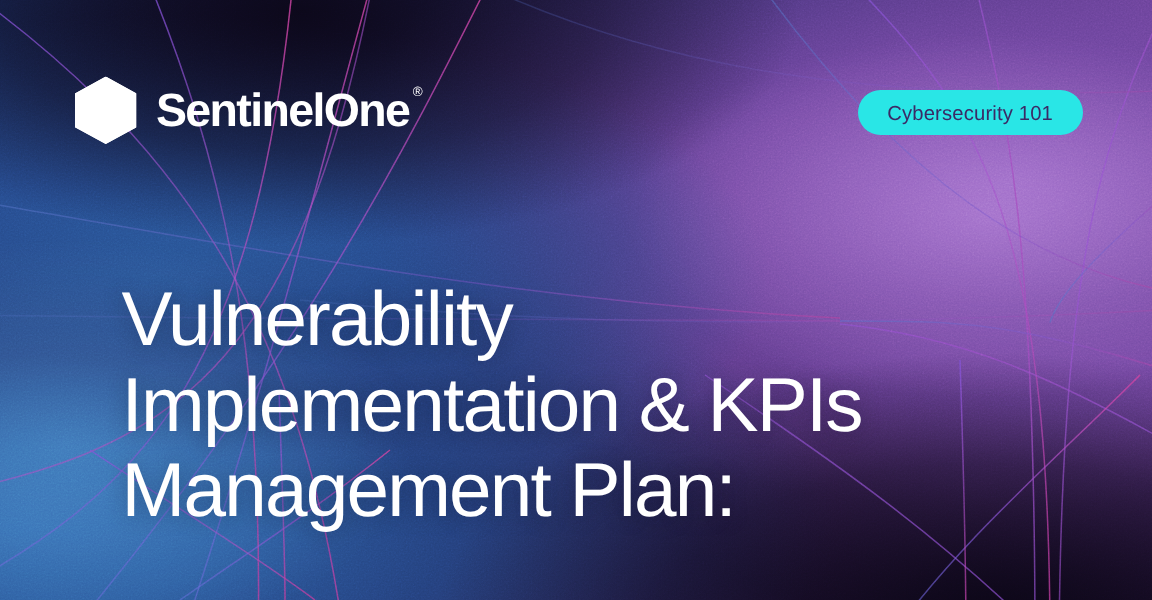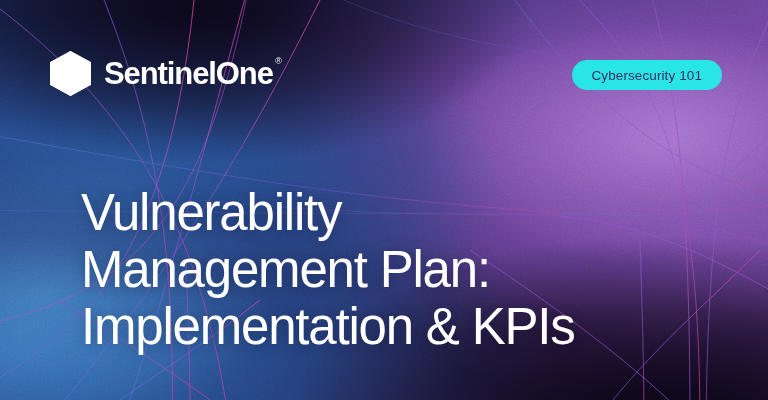--- a/index.html
+++ b/index.html
@@ -203,17 +203,17 @@
       <span>SentinelOne</span><span class="tm">®</span>
     </div>
   </div>
 
   <div class="badge">
     <span>Cybersecurity 101</span>
   </div>
 
   <h1 class="headline">
     <span class="ln">Vulnerability</span>
+    <span class="ln">Implementation &amp; KPIs</span>
     <span class="ln">Management Plan:</span>
-    <span class="ln">Implementation &amp; KPIs</span>
   </h1>
 
 </div>
 
 </body></html>

